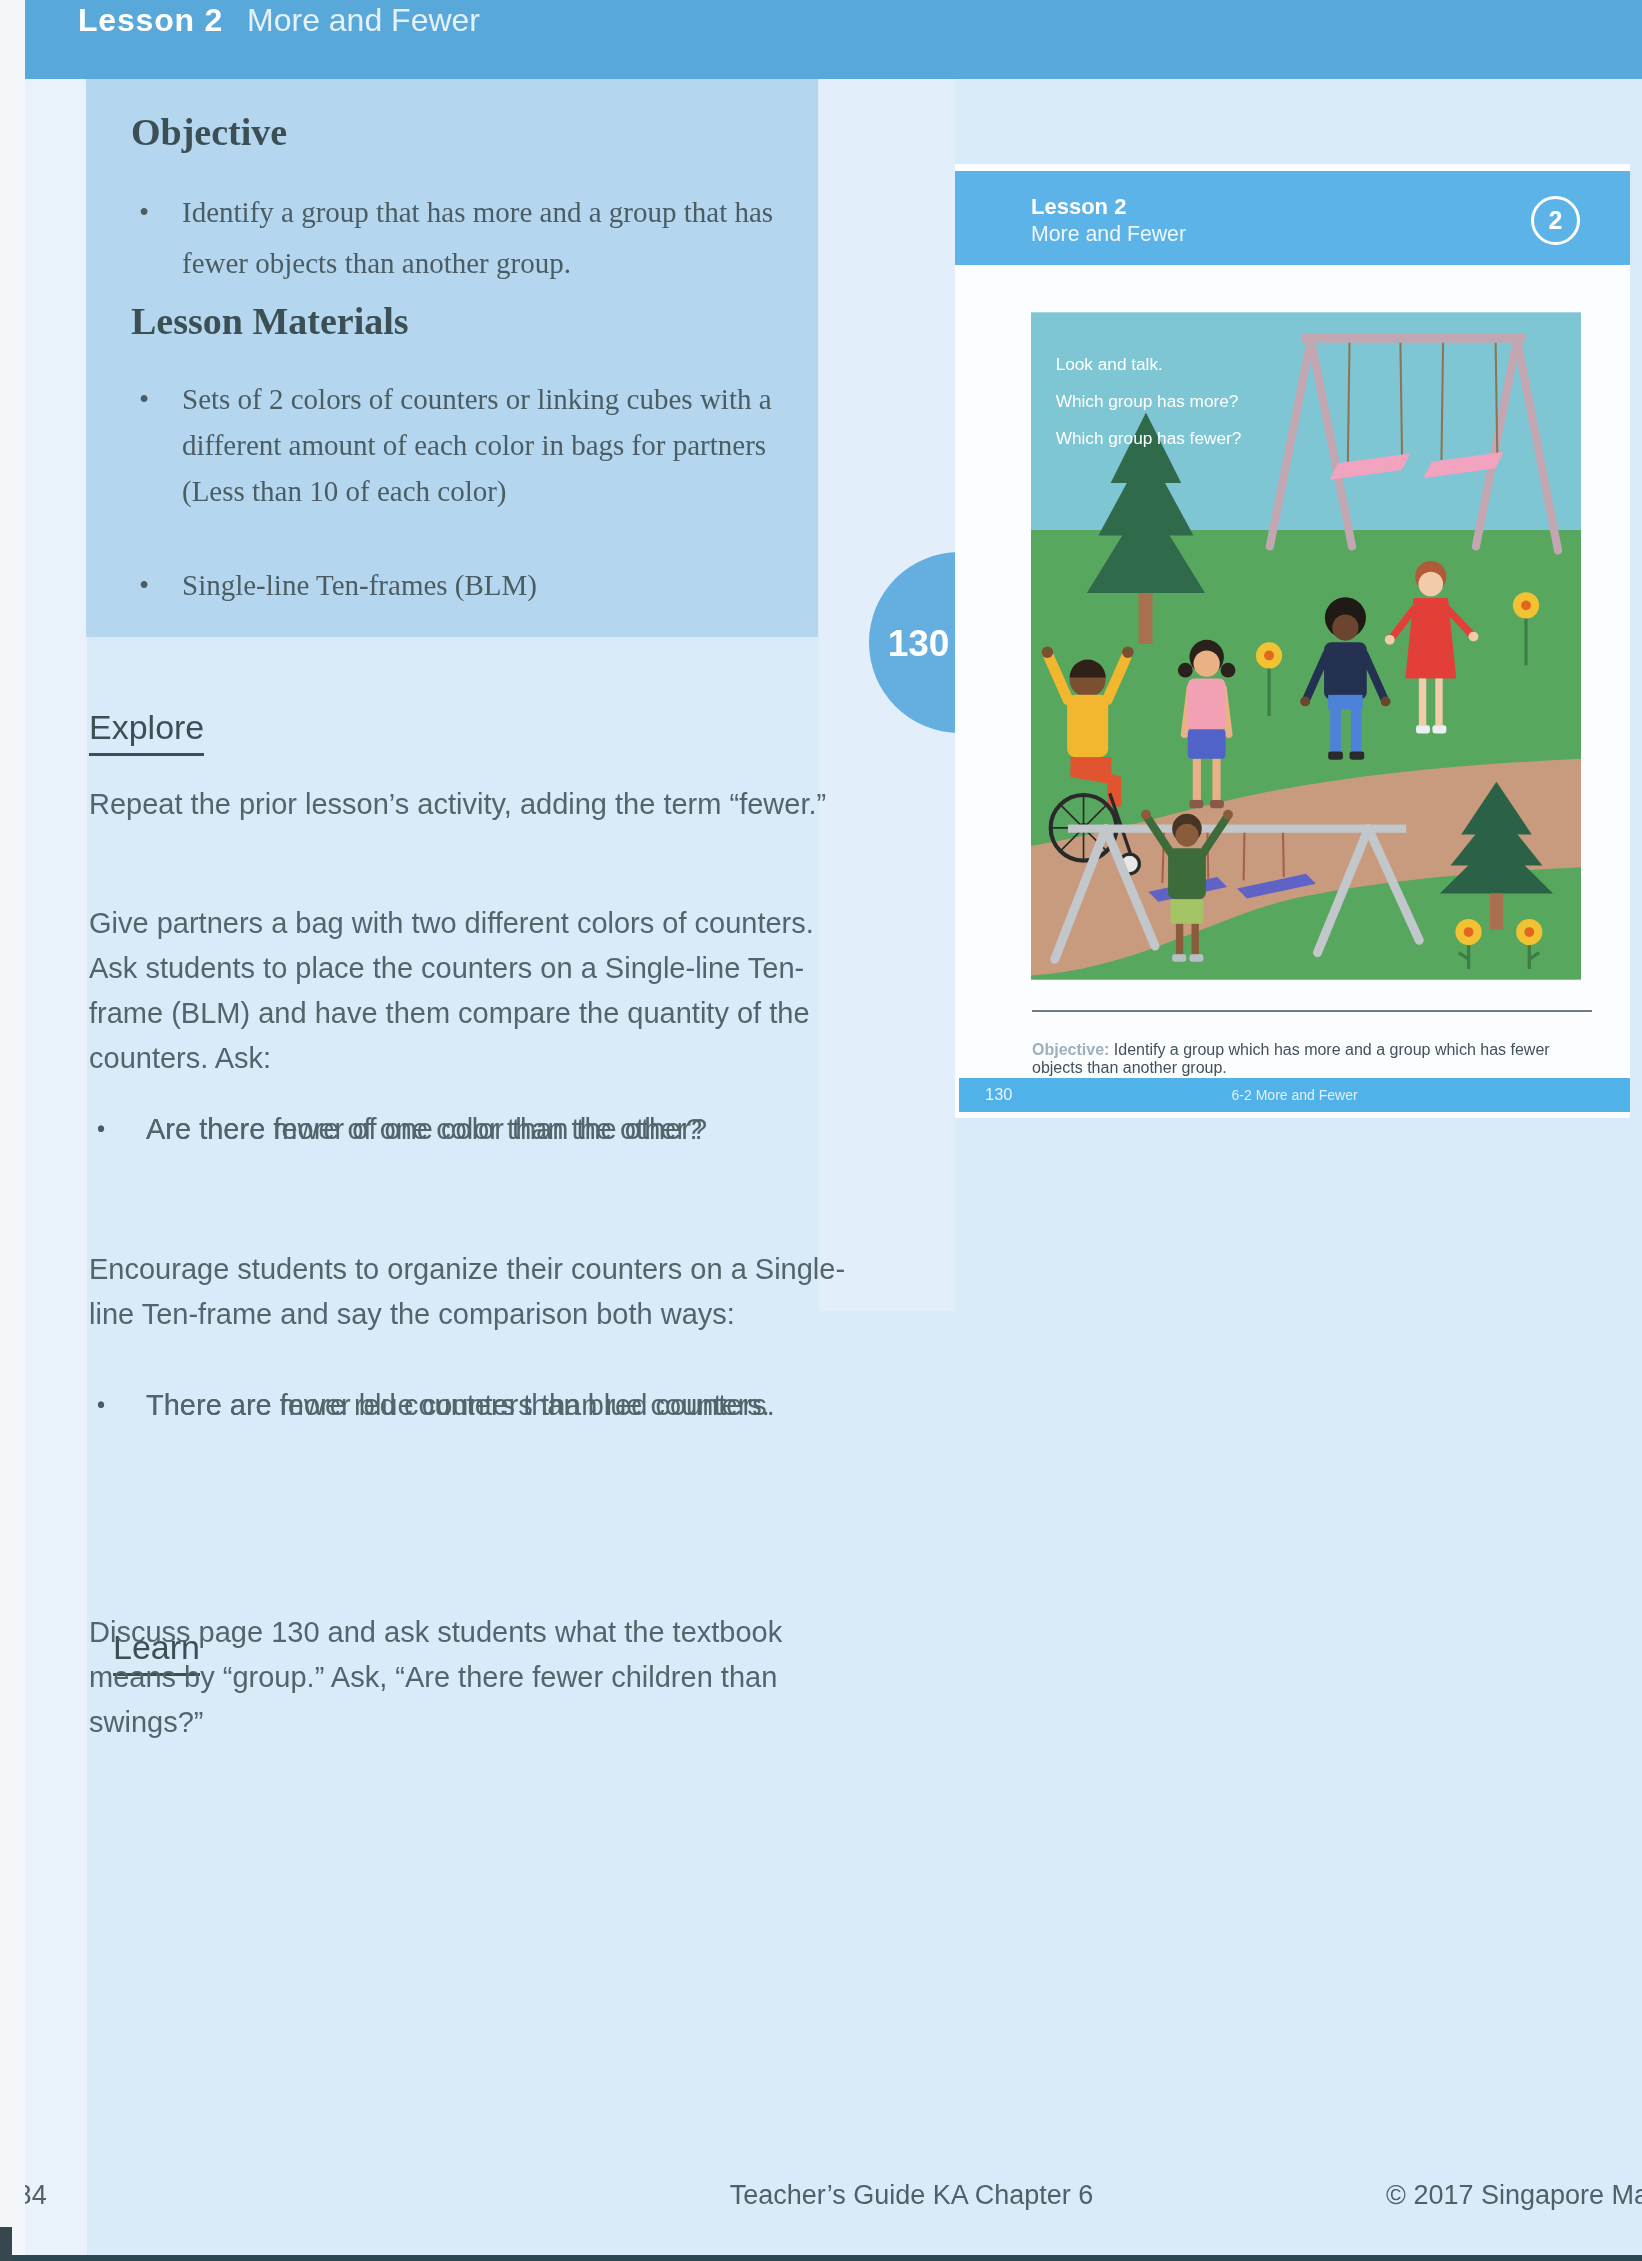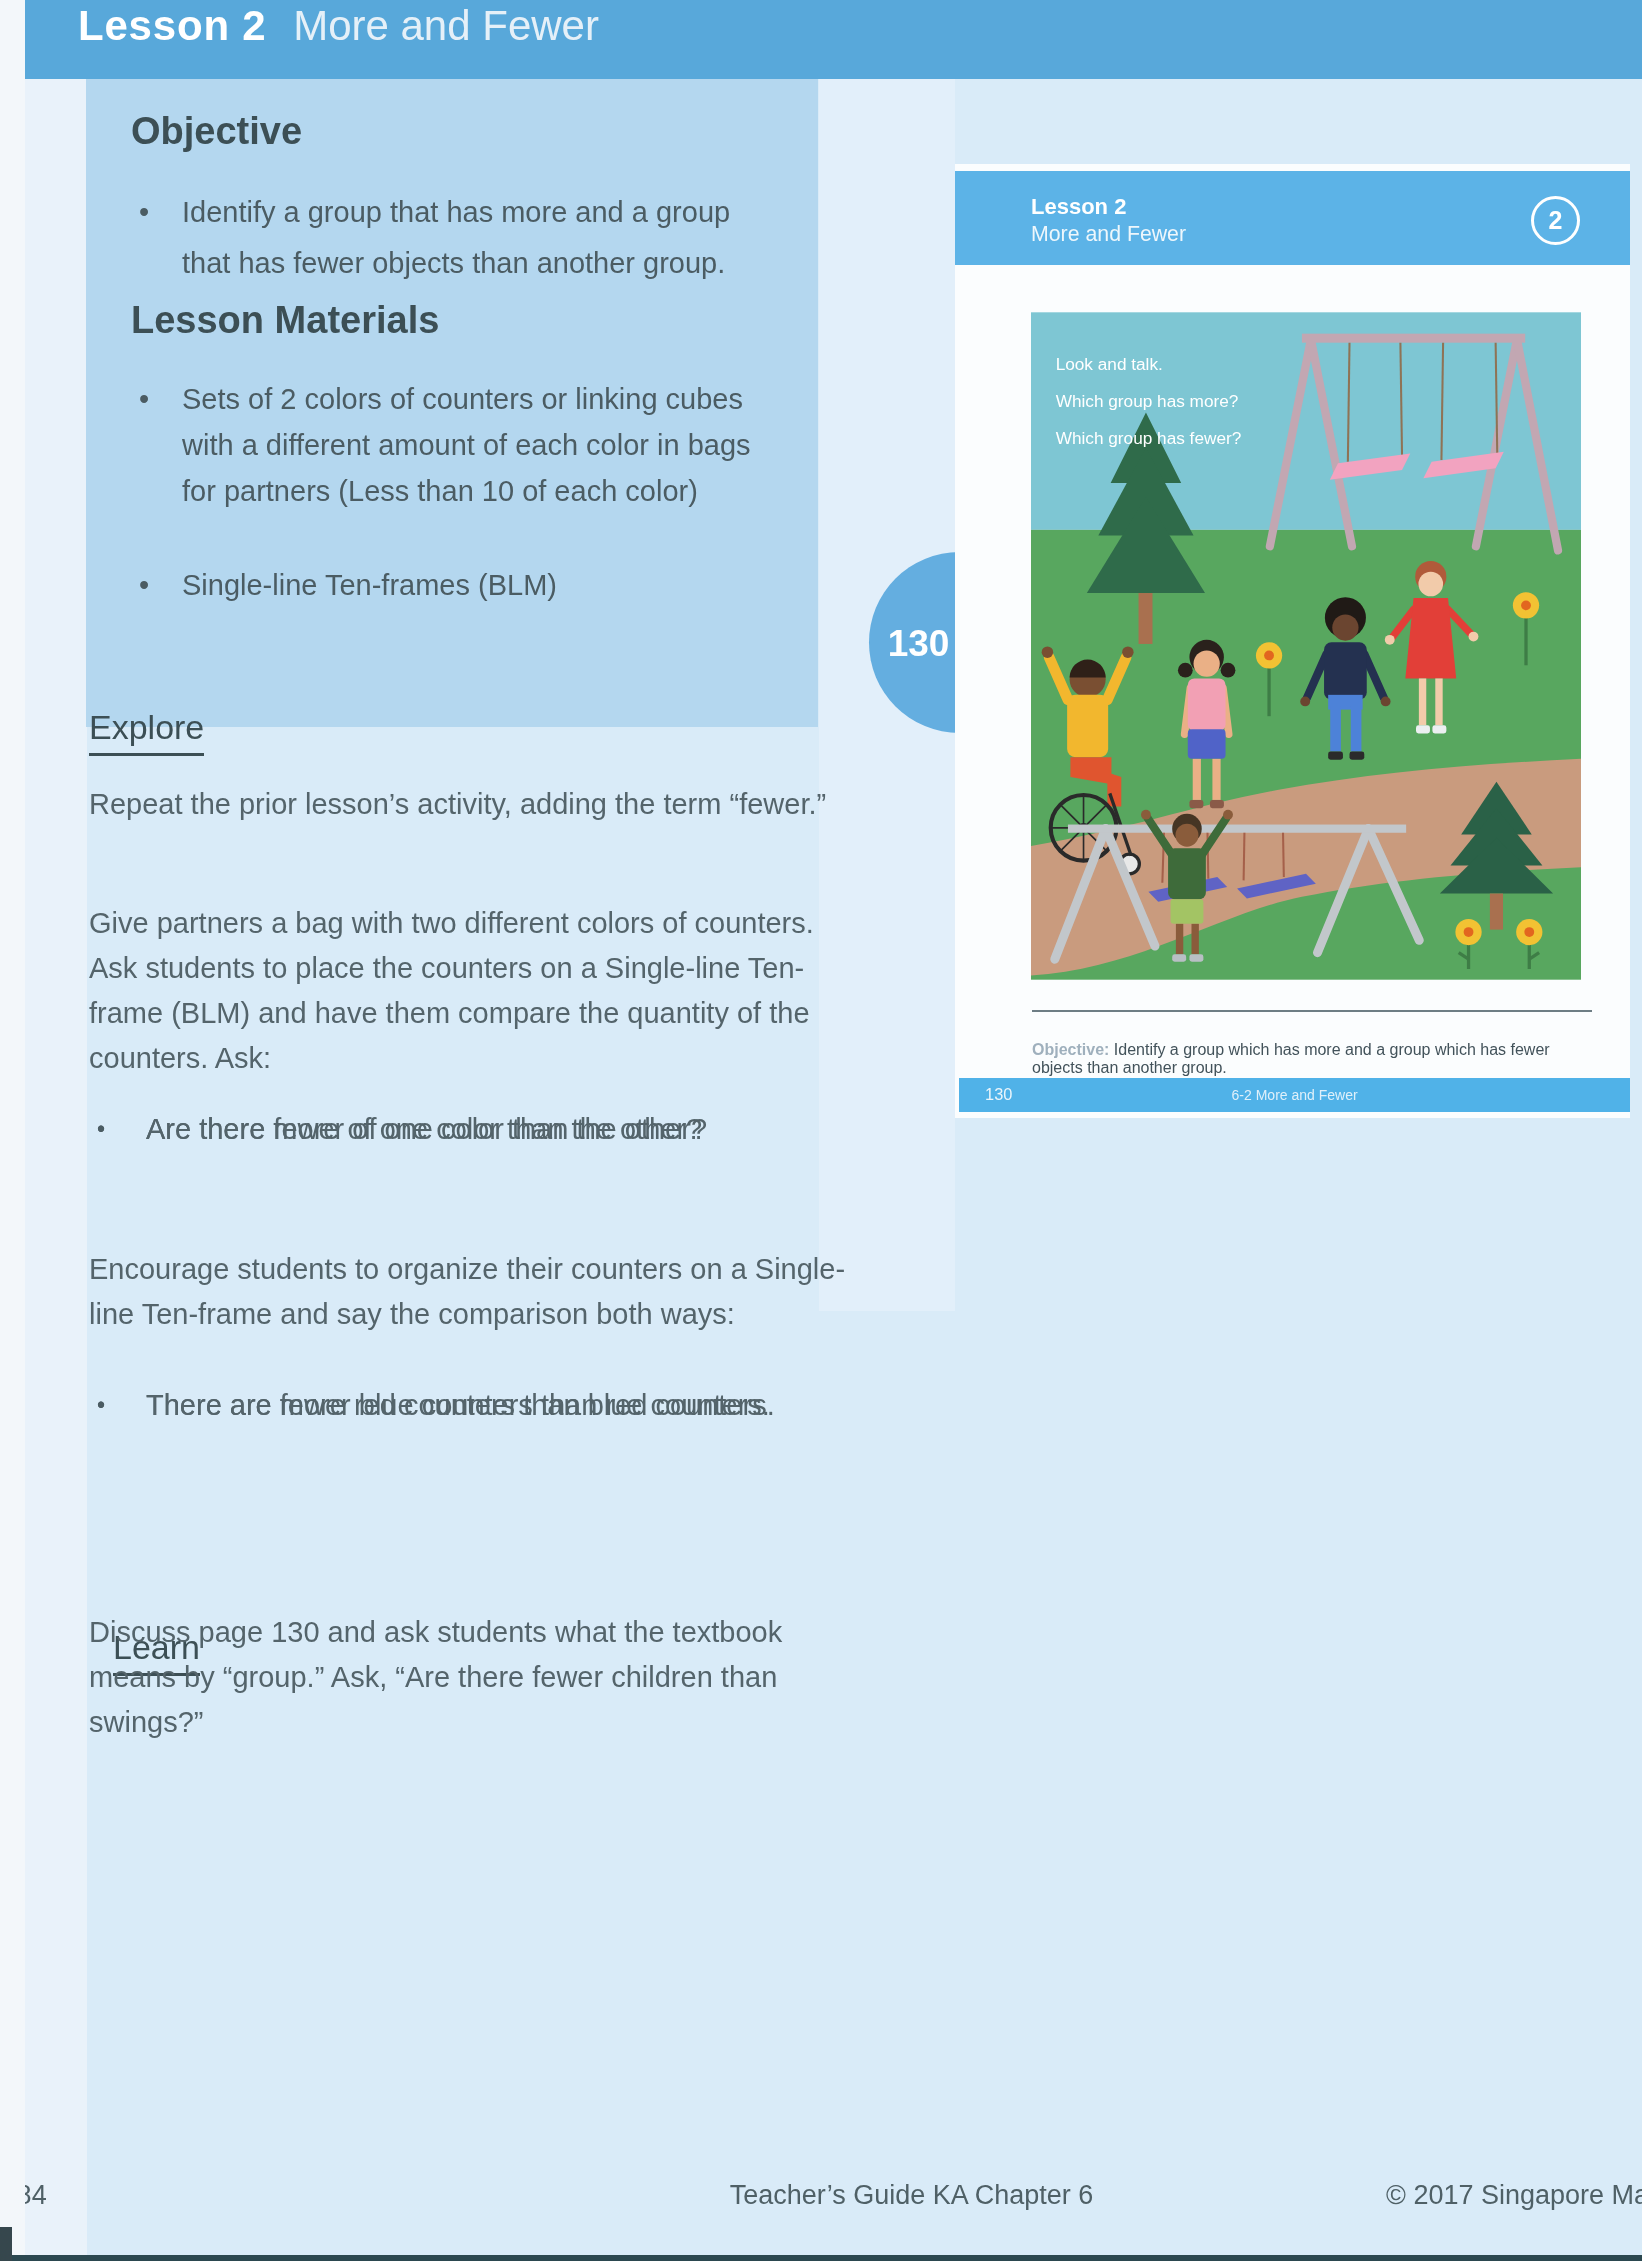--- a/index.html
+++ b/index.html
@@ -11,26 +11,26 @@
   }
   
   .scan-left{position:absolute;left:0;top:0;width:25px;height:2261px;background:#f3f7fa;}
   .scan-bottom{position:absolute;left:0;top:2255px;width:1642px;height:5.7px;background:#2b4850;}
   .scan-corner{position:absolute;left:0;top:2227px;width:11.5px;height:34px;background:#36474d;}
   .left-light-col{position:absolute;left:25px;top:79px;width:62px;height:2177px;background:#e9f2fa;}
   .gap-col{position:absolute;left:819px;top:79px;width:136px;height:1232px;background:#e2effa;}
 
   
   .header-band{position:absolute;left:25px;top:0;width:1618px;height:79px;background:#58a8da;}
-  .header-band .t{position:absolute;left:53px;top:1.6px;white-space:nowrap;color:#f2f7fb;font-size:42px;}
+  .header-band .t{position:absolute;left:53px;top:1.6px;white-space:nowrap;color:#f2f7fb;font-size:32px;}
   .header-band .t b{font-weight:bold;color:#ffffff;letter-spacing:0.8px;}
   .header-band .t span.rest{font-weight:normal;opacity:.92;margin-left:15px;}
 
   
-  .obj-box{position:absolute;left:86px;top:79px;width:732px;height:648px;background:#b4d7ef;}
+  .obj-box{position:absolute;left:86px;top:79px;width:732px;height:558px;background:#b4d7ef;font-family:Liberation Serif, serif;}
   .box-h{position:absolute;left:45px;font-size:38px;font-weight:bold;color:#3c4f55;}
   .bullet-row{position:absolute;display:flex;}
   .bullet-dot{width:43px;flex:0 0 43px;text-align:left;color:#4b5c63;}
   .obj-box .bullet-row{left:53px;font-size:29px;line-height:51px;color:#4b5c63;}
   .obj-box .m-list .bullet-row{line-height:46px;}
   .obj-box .bullet-text{width:603px;}
 
   
   .sec-h{position:absolute;left:89px;font-size:34px;font-weight:normal;color:#3c4f55;}
   .sec-h .u{display:inline-block;border-bottom:3.3px solid #3c4f55;padding-bottom:5.7px;}

